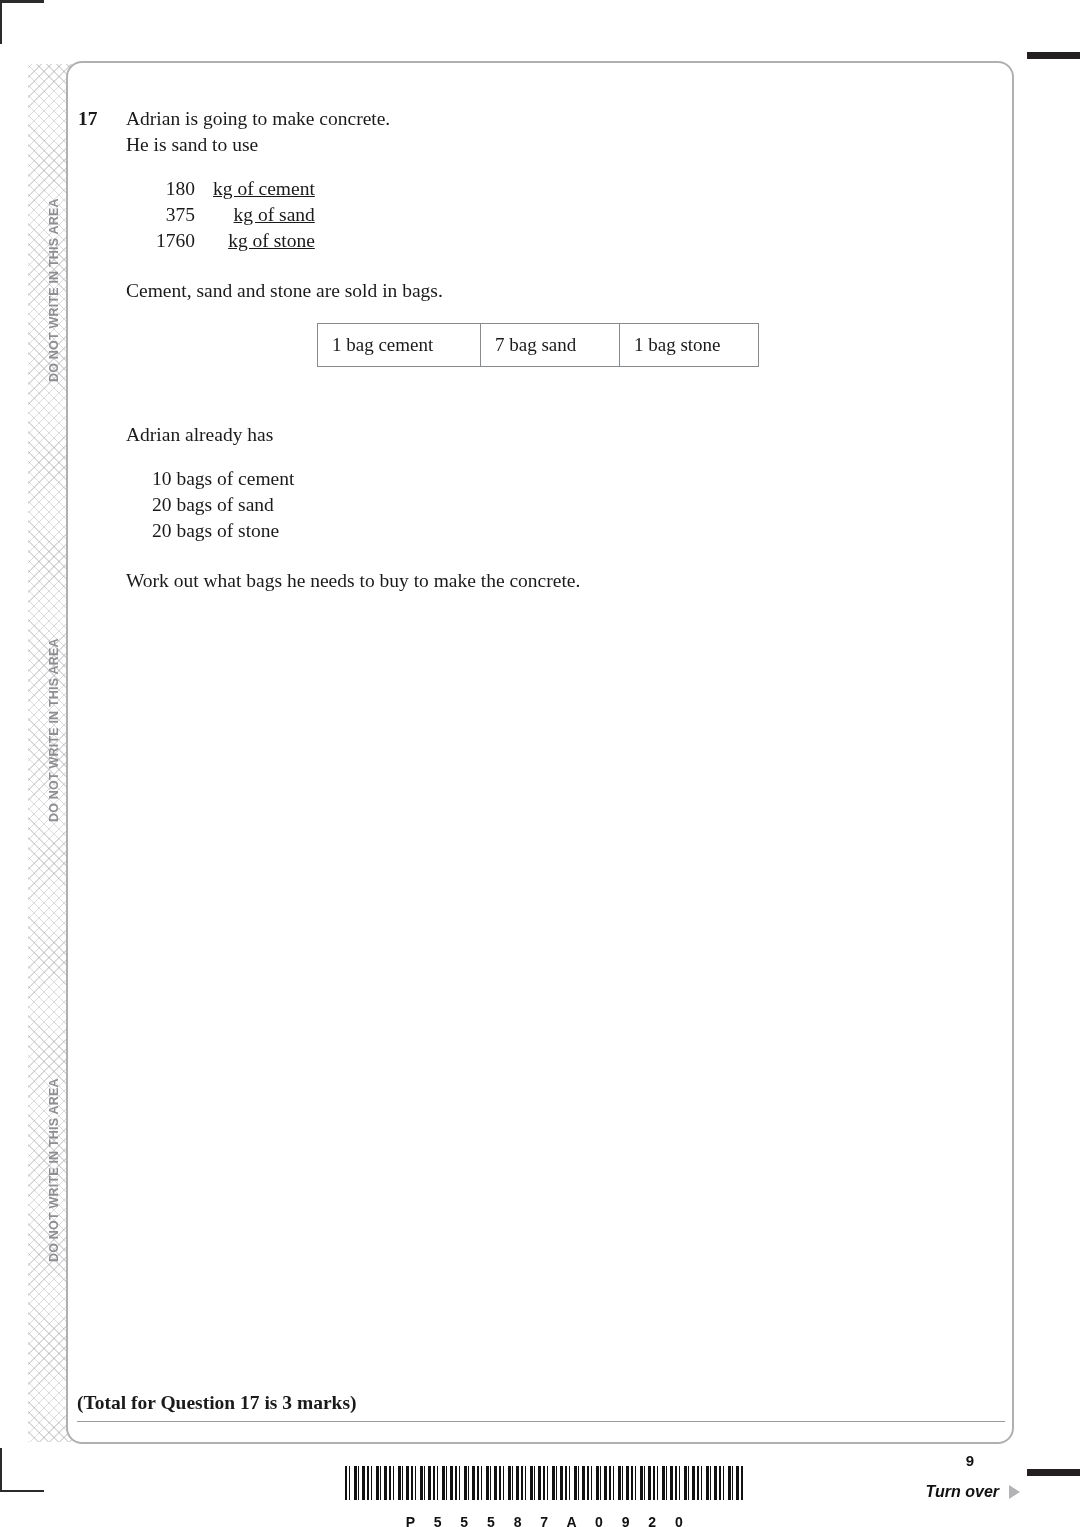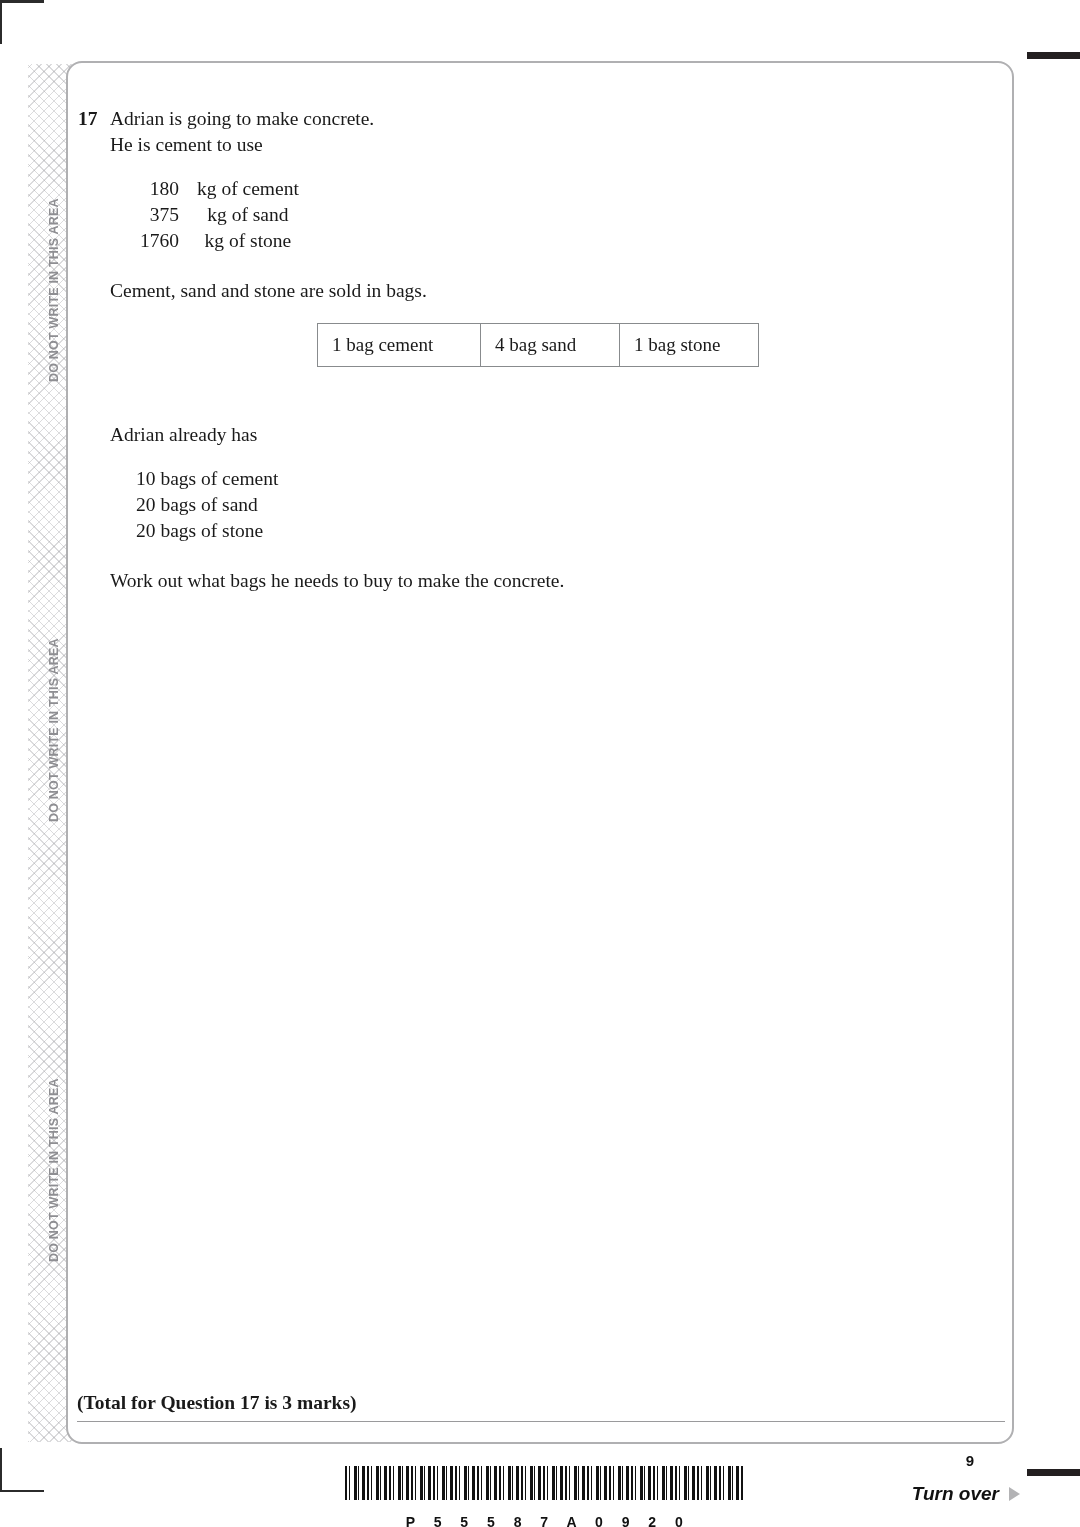--- a/index.html
+++ b/index.html
@@ -122,42 +122,44 @@
     align-items: flex-start;
   }
   .q-number {
     font-weight: bold;
     width: 32px;
     flex: 0 0 32px;
     font-size: 19.5px;
   }
   .q-body {
     flex: 1 1 auto;
+    margin-left: 16px;
   }
   .q-line { white-space: nowrap; }
 
   .spacer-sm { height: 18px; }
   .spacer-md { height: 24px; }
 
   .qty-list {
     margin-left: 30px;
     display: table;
     border-collapse: collapse;
   }
   .qty-row { display: table-row; }
   .qty-num {
     display: table-cell;
     text-align: right;
     white-space: nowrap;
     padding-right: 18px;
   }
   .qty-unit {
     display: table-cell;
-    text-align: center;
-    white-space: nowrap;
+    text-align: right;
+    white-space: nowrap;
+    text-decoration: underline;
   }
 
   .bags-list {
     margin-left: 26px;
     font-family: Liberation Serif, serif;
   }
   .bags-list .q-line { white-space: nowrap; }
 
   
   .bag-table {
@@ -246,21 +248,21 @@
   }
   .turn-over {
     position: absolute;
     left: 860px;
     top: 1483px;
     width: 160px;
     text-align: right;
     font-family: "Liberation Sans", sans-serif;
     font-style: italic;
     font-weight: bold;
-    font-size: 19px;
+    font-size: 16px;
     color: #111;
     display: flex;
     align-items: center;
     justify-content: flex-end;
     gap: 10px;
   }
   .turn-arrow {
     width: 0; height: 0;
     border-left: 11px solid #b3b3b5;
     border-top: 7px solid transparent;
@@ -281,21 +283,21 @@
 <div class="margin-label m2">DO NOT WRITE IN THIS AREA</div>
 <div class="margin-label m3">DO NOT WRITE IN THIS AREA</div>
 
 <div class="page-frame"></div>
 
 <div class="question">
   <div class="q-head">
     <div class="q-number">17</div>
     <div class="q-body">
       <div class="q-line">Adrian is going to make concrete.</div>
-      <div class="q-line">He is cement to use</div>
+      <div class="q-line">He is sand to use</div>
 
       <div class="spacer-sm"></div>
 
       <div class="qty-list">
         <div class="qty-row">
           <span class="qty-num">180</span>
           <span class="qty-unit">kg of cement</span>
         </div>
         <div class="qty-row">
           <span class="qty-num">375</span>
@@ -311,21 +313,21 @@
 
       <div class="q-line">Cement, sand and stone are sold in bags.</div>
     </div>
   </div>
 </div>
 
 <table class="bag-table">
   <tbody>
       <tr>
     <td class="c0">1 bag cement</td>
-    <td class="c1">4 bag sand</td>
+    <td class="c1">7 bag sand</td>
     <td class="c2">1 bag stone</td>
   </tr>
 </tbody>
   </table>
 
 <div class="question" style="top:422px;">
   <div class="q-head">
     <div class="q-number"></div>
     <div class="q-body">
       <div class="q-line">Adrian already has</div>

